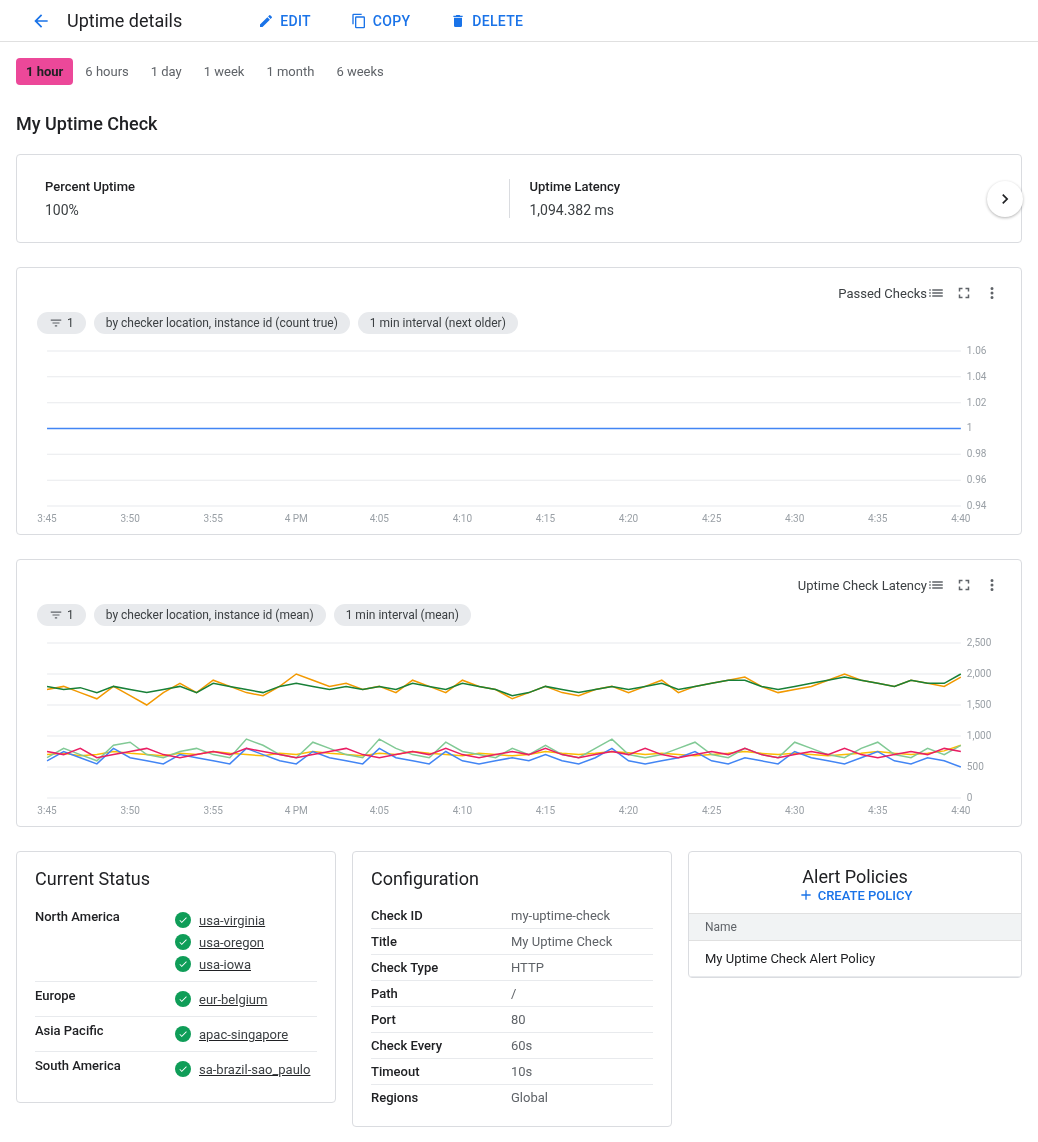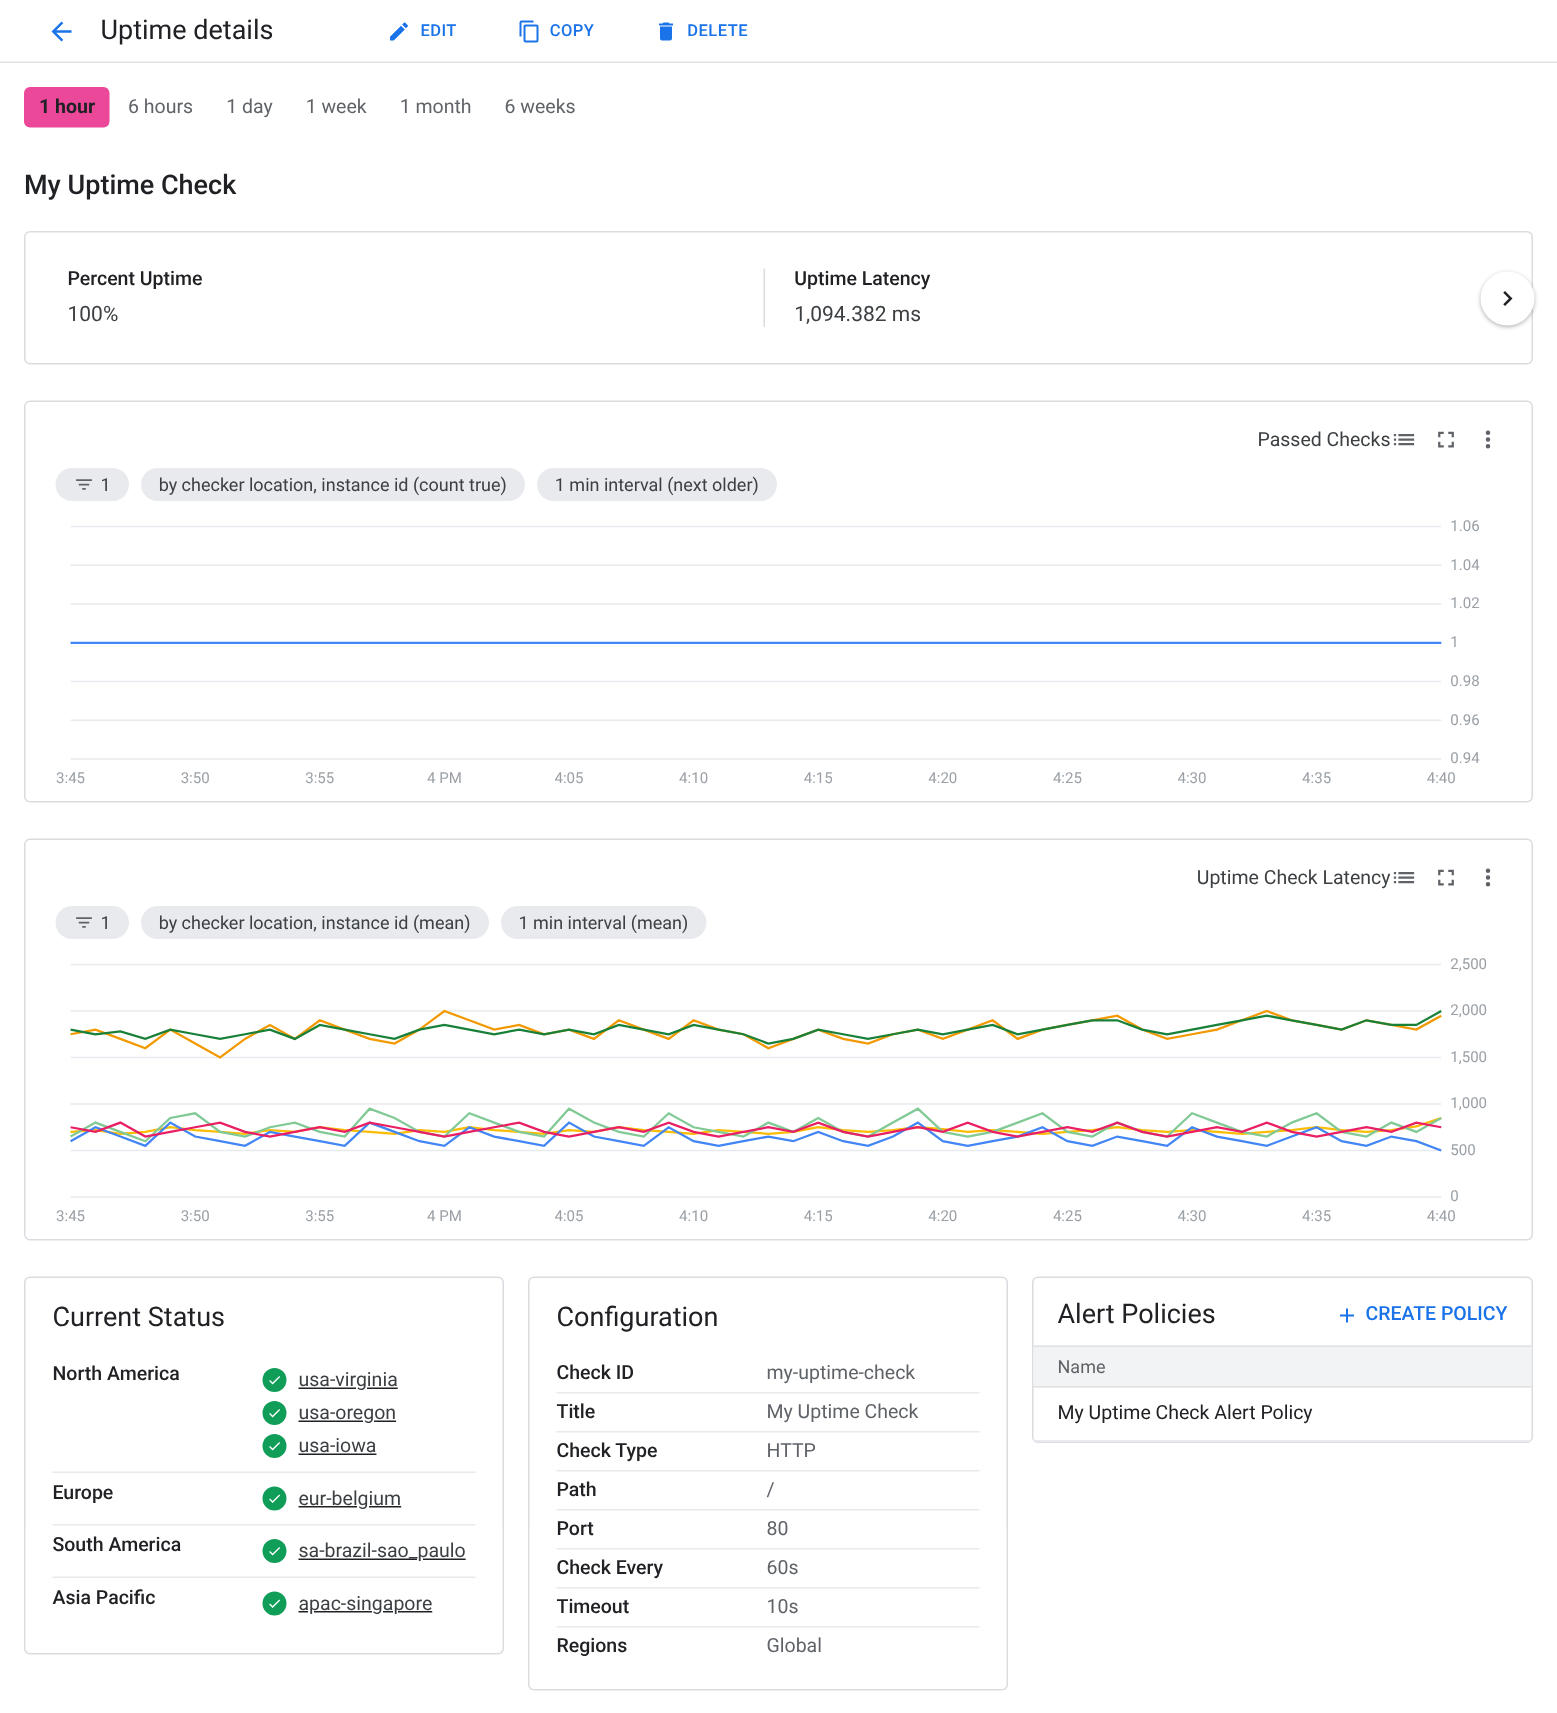--- a/index.html
+++ b/index.html
@@ -1,20 +1,20 @@
 <!DOCTYPE html>
 <html><head>
 <meta charset="utf-8">
 <style>
   * { box-sizing: border-box; margin: 0; padding: 0; }
   body { font-family: 'Roboto', 'Helvetica Neue', Arial, sans-serif; font-size: 13px; color: #202124; background: #fff; }
   .header { display: flex; align-items: center; padding: 10px 31px; border-bottom: 1px solid #e0e0e0; gap: 16px; }
   .back-btn { color: #1a73e8; cursor: pointer; display: flex; align-items: center; }
   .page-title { font-size: 18px; font-weight: 400; color: #202124; margin-right: 60px; }
-  .action-btn { display: flex; align-items: center; gap: 6px; color: #1a73e8; font-weight: 500; font-size: 11px; cursor: pointer; margin-right: 24px; letter-spacing: 0.3px; }
+  .action-btn { display: flex; align-items: center; gap: 6px; color: #1a73e8; font-weight: 500; font-size: 14px; cursor: pointer; margin-right: 24px; letter-spacing: 0.3px; }
   .action-btn svg { fill: #1a73e8; }
   .content { padding: 16px; }
   .time-range { display: flex; gap: 2px; margin-bottom: 28px; }
   .time-chip { padding: 6px 10px; font-size: 13px; color: #5f6368; cursor: pointer; border-radius: 4px; }
   .time-chip.active { background: #ec4899; color: #202124; font-weight: bold; }
   .check-title { font-size: 18px; font-weight: 500; margin-bottom: 20px; }
   .summary-card { border: 1px solid #dadce0; border-radius: 4px; padding: 24px 28px; display: flex; align-items: flex-start; position: relative; margin-bottom: 24px; }
   .summary-col { flex: 1; }
   .summary-col.sep { border-left: 1px solid #dadce0; padding-left: 20px; }
   .summary-label { font-size: 13px; font-weight: 500; color: #202124; margin-bottom: 8px; }
@@ -38,21 +38,21 @@
   .region-row:last-child { border-bottom: none; }
   .region-label { width: 140px; font-size: 13px; font-weight: 500; }
   .region-locs { flex: 1; text-decoration: underline; }
   .loc-item { display: flex; align-items: center; gap: 8px; font-size: 13px; color: #3c4043; padding: 3px 0; }
   .status-ok { width: 16px; height: 16px; background: #0f9d58; border-radius: 50%; display: inline-flex; align-items: center; justify-content: center; flex-shrink: 0; }
   .status-ok svg { fill: white; }
   .config-row { display: flex; border-bottom: 1px solid #e8eaed; padding: 5px 0; align-items: center; }
   .config-row:last-child { border-bottom: none; }
   .config-key { width: 140px; font-size: 13px; font-weight: 500; }
   .config-val { flex: 1; font-size: 13px; color: #5f6368; }
-  .alerts-header { display: flex; justify-content: space-between; align-items: center; padding: 14px 16px 10px; }
+  .alerts-header { display: flex; justify-content: space-between; align-items: center; padding: 14px 16px 10px; flex-direction: column; }
   .create-policy { display: flex; align-items: center; gap: 4px; color: #1a73e8; font-weight: 500; font-size: 13px; cursor: pointer; }
   .alerts-thead { background: #f1f3f4; padding: 6px 16px; font-size: 12px; color: #5f6368; border-top: 1px solid #e0e0e0; border-bottom: 1px solid #e0e0e0; }
   .alerts-row { padding: 10px 16px; font-size: 13px; border-bottom: 1px solid #e8eaed; }
   svg text { font-size: 10px; fill: #9aa0a6; font-family: inherit; }
   svg .grid { stroke: #e8eaed; stroke-width: 1; }
 </style>
 </head>
 <body>
 
 <div class="header">
@@ -268,42 +268,42 @@
                 <span class="status-ok">
                   <svg width="10" height="10" viewBox="0 0 24 24">
                     <path d="M9 16.17L4.83 12l-1.42 1.41L9 19 21 7l-1.41-1.41z"></path>
                   </svg>
                 </span>
                 <span>eur-belgium</span>
               </div>
             </div>
           </div>
           <div class="region-row">
+            <div class="region-label">Asia Pacific</div>
+            <div class="region-locs">
+              <div class="loc-item">
+                <span class="status-ok">
+                  <svg width="10" height="10" viewBox="0 0 24 24">
+                    <path d="M9 16.17L4.83 12l-1.42 1.41L9 19 21 7l-1.41-1.41z"></path>
+                  </svg>
+                </span>
+                <span>apac-singapore</span>
+              </div>
+            </div>
+          </div>
+          <div class="region-row">
             <div class="region-label">South America</div>
             <div class="region-locs">
               <div class="loc-item">
                 <span class="status-ok">
                   <svg width="10" height="10" viewBox="0 0 24 24">
                     <path d="M9 16.17L4.83 12l-1.42 1.41L9 19 21 7l-1.41-1.41z"></path>
                   </svg>
                 </span>
                 <span>sa-brazil-sao_paulo</span>
-              </div>
-            </div>
-          </div>
-          <div class="region-row">
-            <div class="region-label">Asia Pacific</div>
-            <div class="region-locs">
-              <div class="loc-item">
-                <span class="status-ok">
-                  <svg width="10" height="10" viewBox="0 0 24 24">
-                    <path d="M9 16.17L4.83 12l-1.42 1.41L9 19 21 7l-1.41-1.41z"></path>
-                  </svg>
-                </span>
-                <span>apac-singapore</span>
               </div>
             </div>
           </div>
         </div>
     </div>
 
     <div class="panel config">
       <div class="panel-title">Configuration</div>
       <div id="config-rows">
           <div class="config-row">

